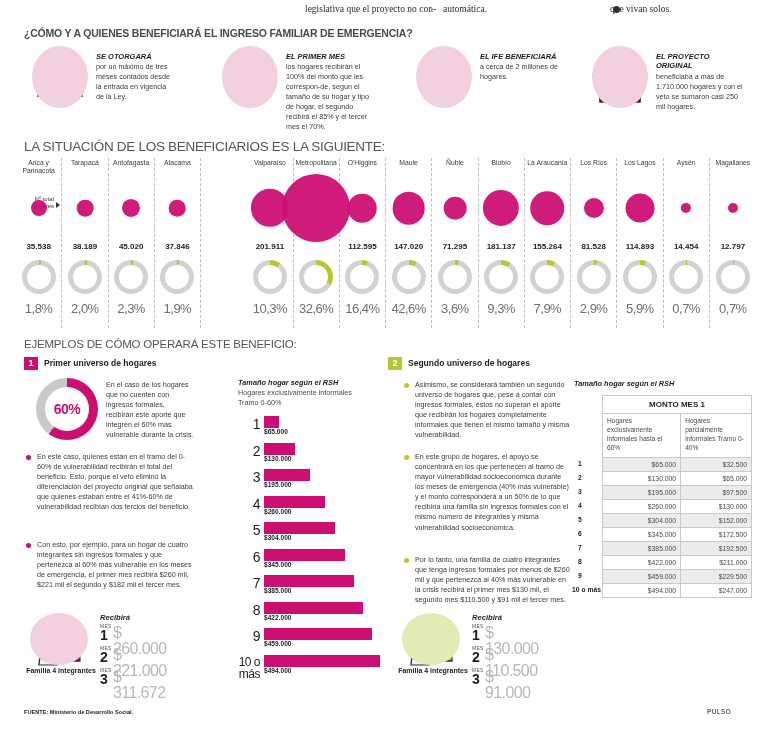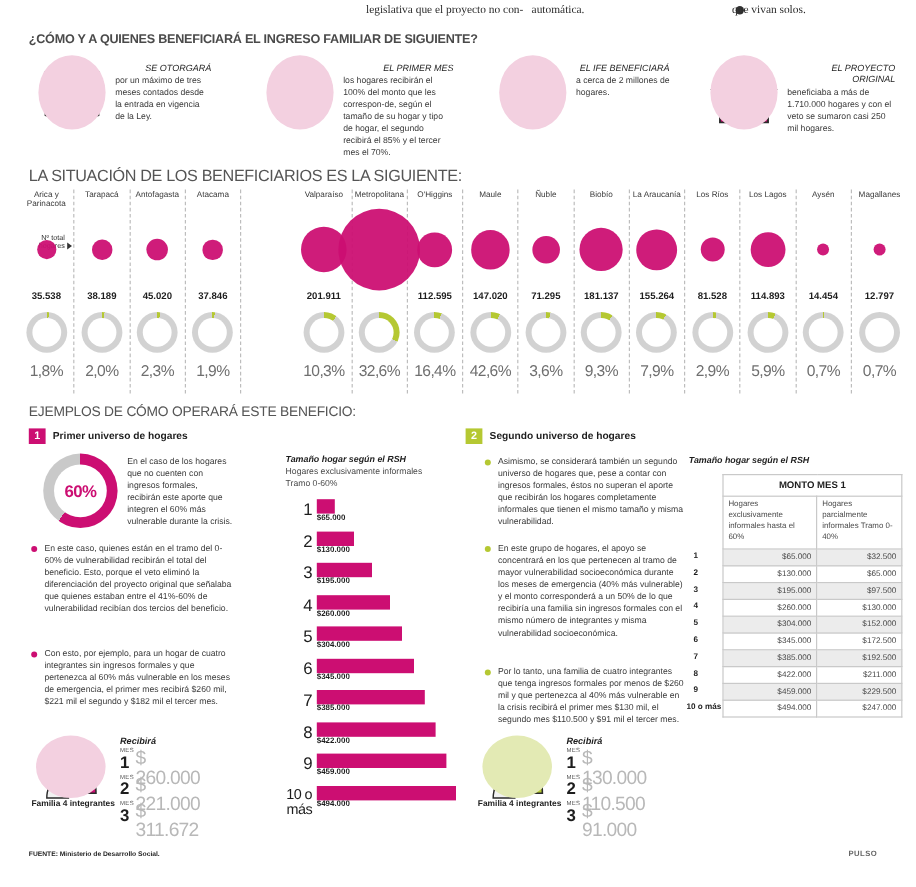--- a/index.html
+++ b/index.html
@@ -29,22 +29,22 @@
   .sec-head-2 { position:absolute; left:24px; top:139px; font-size:13.5px;
                 color:#555; letter-spacing:-0.3px; font-weight:400; }
   .sec-head-3 { position:absolute; left:24px; top:338px; font-size:11.5px;
                 color:#555; letter-spacing:-0.2px; font-weight:400; }
 
   
   .feature { position:absolute; top:44px; }
   .feature .ico-wrap { position:absolute; left:0; top:0; width:66px; height:66px; }
   .feature .blob { position:absolute; left:4px; top:2px; width:56px; height:62px;
                    border-radius:50%; background:#f3d0e0; }
-  .feature .ftitle { font-size:7.5px; font-weight:normal; font-style:italic; color:#1d1d1d;
-                     line-height:1.25;text-align:right; }
+  .feature .ftitle { font-size:7.5px; font-weight:bold; font-style:italic; color:#1d1d1d;
+                     line-height:1.25; }
   .feature .fbody { font-size:7.2px; color:#3a3a3a; line-height:1.38; margin-top:1px; }
   .feature .ftext { position:absolute; top:8px; }
 
   .f1 { left:28px; } .f1 .ftext { left:68px; width:80px; }
   .f2 { left:218px; } .f2 .ftext { left:68px; width:92px; }
   .f3 { left:412px; } .f3 .ftext { left:68px; width:78px; }
   .f4 { left:588px; } .f4 .ftext { left:68px; width:90px; }
 
   
   #regions { position:absolute; left:16px; top:158px; width:740px; height:170px; }
@@ -141,21 +141,21 @@
 <body>
 
 <div class="page">
 
   <div class="top-text">
     <span class="tt1">legislativa que el proyecto no con-</span>
     <span class="tt2">automática.</span>
     <span class="tt3"><span>que vivan solos.</span><i class="tt-dot"></i></span>
   </div>
 
-  <div class="sec-head-1">¿CÓMO Y A QUIENES BENEFICIARÁ EL INGRESO FAMILIAR DE SIGUIENTE?</div>
+  <div class="sec-head-1">¿CÓMO Y A QUIENES BENEFICIARÁ EL INGRESO FAMILIAR DE EMERGENCIA?</div>
   <div class="sec-head-2">LA SITUACIÓN DE LOS BENEFICIARIOS ES LA SIGUIENTE:</div>
   <div class="sec-head-3">EJEMPLOS DE CÓMO OPERARÁ ESTE BENEFICIO:</div>
 
   <div class="feature f1">
     <div class="ico-wrap">
       <div class="blob"></div>
       <svg width="66" height="66" viewBox="0 0 66 66">
         <path d="M10 16 L32 12 L32 56 L10 52 Z" fill="#e9e9e9" stroke="#2b2b2b" stroke-width="1.6"></path>
         <path d="M32 12 L54 16 L54 52 L32 56 Z" fill="#f7f7f7" stroke="#2b2b2b" stroke-width="1.6"></path>
         <rect x="22" y="18" width="22" height="30" fill="#fff" stroke="#2b2b2b" stroke-width="1.4"></rect>

